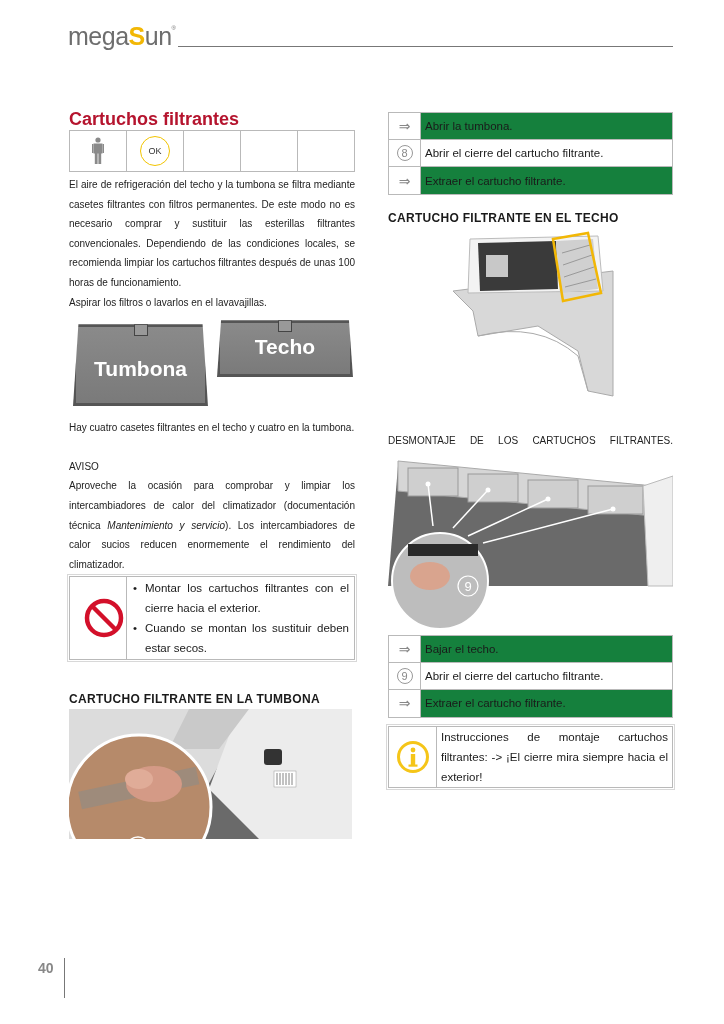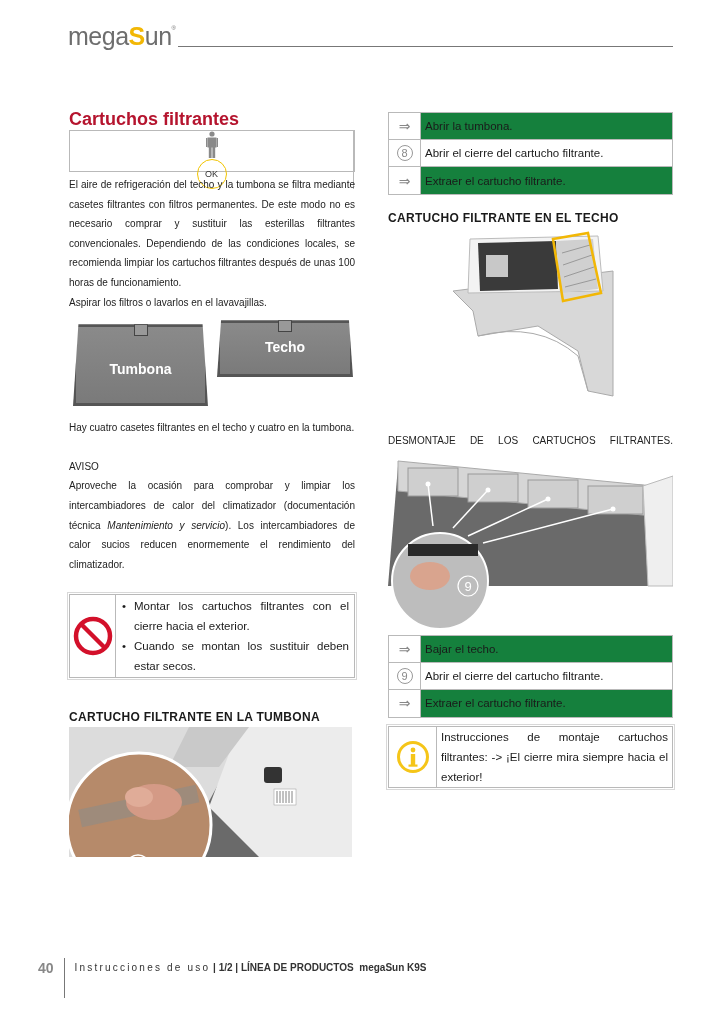--- a/index.html
+++ b/index.html
@@ -16,36 +16,36 @@
   .col { position: absolute; }
   .left { left: 69px; top: 108px; width: 286px; }
   .right { left: 388px; top: 112px; width: 285px; }
 
   .section-title { font-size: 18px; font-weight: bold; color: #b5142e; line-height: 22px; }
   .sub-title { font-size: 12px; font-weight: bold; letter-spacing: 0.3px; color: #1a1a1a; }
 
   .p { font-size: 10px; line-height: 19.6px; text-align: justify; color: #222; }
 
   
-  .sym-table { display: flex; border: 1px solid #b9b9b9; height: 42px; margin-top: 0px; flex-direction: column; }
+  .sym-table { display: flex; border: 1px solid #b9b9b9; height: 42px; margin-top: 0px; }
   .sym-cell { flex: 1; border-right: 1px solid #b9b9b9; display: flex; align-items: center; justify-content: center; }
   .sym-cell:last-child { border-right: none; }
   .ok-circle { width: 30px; height: 30px; border: 1.5px solid #f2c400; border-radius: 50%; display: flex; align-items: center; justify-content: center; font-size: 9px; color: #333; }
 
   
   .filters { position: relative; height: 92px; margin-top: 4px; }
-  .filter { position: absolute; background: linear-gradient(#8a8a8a, #7a7a7a); border: 3px solid #555; display: flex; align-items: center; justify-content: center; color: #fff; font-weight: bold; font-size: 14px; }
+  .filter { position: absolute; background: linear-gradient(#8a8a8a, #7a7a7a); border: 3px solid #555; display: flex; align-items: center; justify-content: center; color: #fff; font-weight: bold; font-size: 21px; }
   .filter .tab { position: absolute; top: -3px; left: 50%; transform: translateX(-50%); width: 14px; height: 12px; border: 1.5px solid #444; background: #999; }
   .filter.tumbona { left: 4px; top: 8px; width: 135px; height: 82px; clip-path: polygon(4% 0, 96% 0, 100% 100%, 0 100%); }
   .filter.techo { left: 148px; top: 4px; width: 136px; height: 57px; clip-path: polygon(3% 0, 97% 0, 100% 100%, 0 100%); }
   .filter.tumbona span { margin-top: 8px; text-align: right; }
   .filter.techo span { margin-top: -4px; }
 
   
-  .warn-box { display: flex; border: 1px solid #b9b9b9; outline: 1px solid #d8d8d8; outline-offset: 1px; margin-top: 20px; }
+  .warn-box { display: flex; border: 1px solid #b9b9b9; outline: 1px solid #d8d8d8; outline-offset: 1px; margin-top: 2px; padding-left: 11px; }
   .warn-icon-cell { width: 46px; border-right: 1px solid #b9b9b9; display: flex; align-items: center; justify-content: center; }
   .warn-list { flex: 1; padding: 1px 5px 1px 4px; list-style: none; }
   .warn-list li { font-size: 11.5px; line-height: 20px; text-align: justify; padding-left: 14px; position: relative; }
   .warn-list li::before { content: "•"; position: absolute; left: 2px; }
 
   
   .photo { position: relative; overflow: hidden; }
 
   
   .steps { border: 1px solid #b9b9b9; }
@@ -251,18 +251,13 @@
         <rect x="12.5" y="24.5" width="9" height="2.2" fill="#f5c518"></rect>
       </svg>
     </div>
     <p class="info-text">Instrucciones de montaje cartuchos filtrantes: -&gt; ¡El cierre mira siempre hacia el exterior!</p>
   </div>
 </div>
 
 <div class="footer">
   <span class="page-num">40</span>
   <span class="footer-sep"></span>
-  <span class="footer-text">
-    <span class="spaced">Instrucciones de uso</span>
-    <b>| 1/2 |</b>
-    <b style="white-space:pre;">LÍNEA DE PRODUCTOS  megaSun K9S</b>
-  </span>
 </div>
 
 </body></html>

